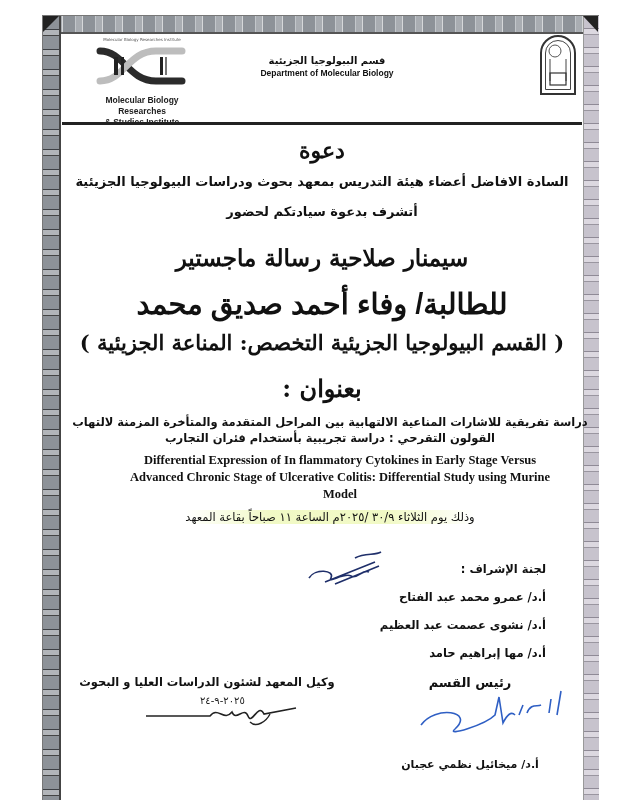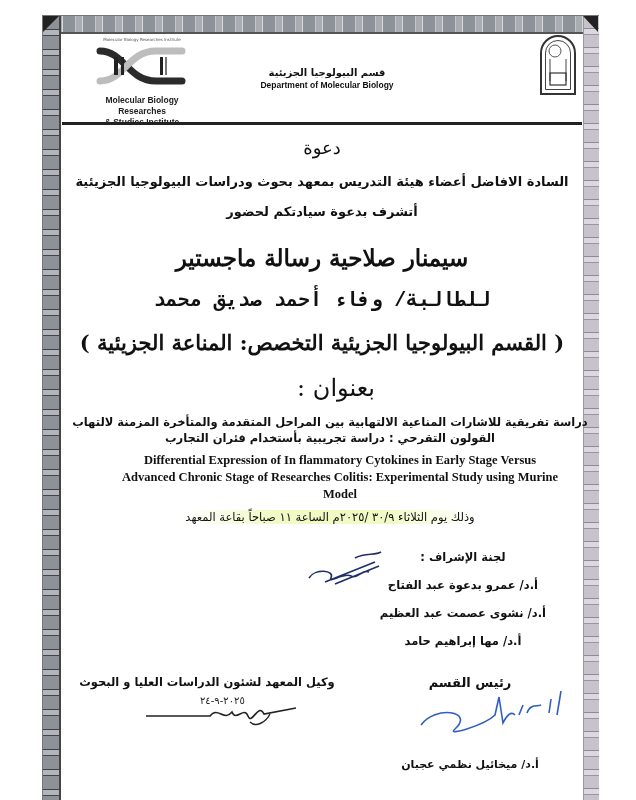--- a/index.html
+++ b/index.html
@@ -13,40 +13,40 @@
     background:repeating-linear-gradient(180deg,#c7c3cd 0 12px,#8f8a96 12px 13px,#dcd8e0 13px 18px,#9a96a0 18px 19px);border-left:1px solid #999;}
   .corner-tl{position:absolute;left:43px;top:16px;width:0;height:0;border-top:16px solid #222;border-right:16px solid transparent;}
   .corner-tr{position:absolute;left:583px;top:16px;width:0;height:0;border-top:16px solid #222;border-left:15px solid transparent;}
 
   .header{position:absolute;left:62px;top:33px;width:520px;height:88px;}
   .logo-left{position:absolute;left:20px;top:4px;width:120px;height:84px;text-align:center;}
   .logo-mark{position:relative;width:96px;height:46px;margin:0 auto;}
   .logo-tiny{font-size:4px;color:#555;height:6px;line-height:6px;}
   .inst-name{font-family:"Liberation Sans",sans-serif;font-size:8.5px;font-weight:bold;color:#222;line-height:11px;}
   .dept{position:absolute;left:180px;top:22px;width:170px;text-align:center;}
-  .dept-ar{font-size:10px;font-weight:bold;direction:rtl;margin-top:12px;}
+  .dept-ar{font-size:10px;font-weight:bold;direction:rtl;}
   .dept-en{font-family:"Liberation Sans",sans-serif;font-size:8.5px;font-weight:bold;margin-top:2px;}
   .uni-logo{position:absolute;left:478px;top:2px;width:36px;height:60px;border:2px solid #333;border-radius:18px 18px 0 0;box-sizing:border-box;}
   .uni-logo-inner{position:absolute;left:3px;top:3px;right:3px;bottom:3px;border:1px solid #444;border-radius:14px 14px 0 0;}
   .header-rule{position:absolute;left:62px;top:122px;width:520px;height:3px;background:#222;}
 
   .body{position:absolute;left:62px;width:520px;text-align:center;direction:rtl;}
-  .t-invite{top:137px;font-family:"DejaVu Serif",serif;font-size:18px;font-weight:normal;}
+  .t-invite{top:137px;font-family:"DejaVu Serif",serif;font-size:22px;font-weight:bold;}
   .t-address{top:174px;font-size:13px;font-weight:bold;}
   .t-honor{top:204px;font-size:13px;font-weight:bold;}
   .t-seminar{top:244px;font-family:"DejaVu Serif",serif;font-size:23px;font-weight:bold;}
-  .t-student{top:287px;font-family:Liberation Mono, monospace;font-size:20px;font-weight:bold;}
+  .t-student{top:287px;font-family:Liberation Sans, sans-serif;font-size:29px;font-weight:bold;}
   .t-dept{top:330px;font-family:"DejaVu Serif",serif;font-size:21px;font-weight:bold;}
-  .t-entitled{top:374px;font-family:"DejaVu Serif",serif;font-size:24px;font-weight:normal;padding-left:14px;}
+  .t-entitled{top:374px;font-family:"DejaVu Serif",serif;font-size:24px;font-weight:bold;}
   .t-title-ar{top:414px;left:70px;width:520px;font-size:11.5px;font-weight:bold;line-height:16px;}
   .t-title-en{top:452px;left:80px;width:520px;direction:ltr;font-family:"Liberation Serif",serif;font-size:12.5px;font-weight:bold;line-height:17px;}
   .t-date{top:510px;left:120px;width:420px;font-size:11.5px;font-weight:normal;}
   .hl{background:linear-gradient(90deg,rgba(230,245,150,0) 0,rgba(230,245,150,.55) 30%,rgba(230,245,150,.55) 70%,rgba(230,245,150,0) 100%);}
 
-  .committee{position:absolute;right:90px;top:543px;direction:rtl;text-align:center;font-size:11.5px;font-weight:bold;line-height:28px;}
+  .committee{position:absolute;right:90px;top:555px;direction:rtl;text-align:right;font-size:11.5px;font-weight:bold;line-height:28px;}
   .sig{position:absolute;}
   .sig svg{display:block;}
 
   .sign-left{position:absolute;left:72px;top:675px;width:270px;text-align:center;direction:rtl;}
   .sign-left .role{font-size:11.5px;font-weight:bold;}
   .sign-left .name{font-size:11px;font-weight:bold;margin-top:46px;}
   .sign-right{position:absolute;left:400px;top:675px;width:140px;text-align:center;direction:rtl;}
   .sign-right .role{font-size:13px;font-weight:bold;}
   .sign-right .name{font-size:11px;font-weight:bold;margin-top:68px;}
 </style>
@@ -102,30 +102,30 @@
 <div class="body t-student">للطالبة/ وفاء أحمد صديق محمد</div>
 <div class="body t-dept">( القسم البيولوجيا الجزيئية  التخصص: المناعة الجزيئية )</div>
 <div class="body t-entitled">بعنوان :</div>
 
 <div class="body t-title-ar">
   <div>دراسة تفريقية للاشارات المناعية الالتهابية بين المراحل المتقدمة والمتأخرة المزمنة لالتهاب</div>
   <div>القولون التقرحي : دراسة تجريبية بأستخدام فئران التجارب</div>
 </div>
 <div class="body t-title-en">
   <div>Differential Expression of In flammatory Cytokines in Early Stage Versus</div>
-  <div>Advanced Chronic Stage of Researches Colitis: Experimental Study using Murine</div>
+  <div>Advanced Chronic Stage of Ulcerative Colitis: Differential Study using Murine</div>
   <div>Model</div>
 </div>
 <div class="body t-date">
   <span class="hl">وذلك يوم الثلاثاء ٣٠/٩ /٢٠٢٥م الساعة ١١ صباحاً بقاعة المعهد</span>
 </div>
 
 <div class="committee">
   <div>لجنة الإشراف :</div>
-  <div>أ.د/ عمرو بدعوة عبد الفتاح</div>
+  <div>أ.د/ عمرو محمد عبد الفتاح</div>
   <div>أ.د/ نشوى عصمت عبد العظيم</div>
   <div>أ.د/ مها إبراهيم حامد</div>
 </div>
 <div class="sig" style="left:305px;top:548px;">
   <svg width="80" height="40" viewBox="0 0 80 40">
     <path d="M4 30 C10 20, 30 22, 26 30 C22 36, 40 24, 46 28 C52 32, 58 20, 64 24 M20 34 L70 14 M30 36 L74 18 M50 10 C60 4, 70 8, 76 4" stroke="#1f2f6a" stroke-width="1.6" fill="none"></path>
   </svg>
 </div>
 
 <div class="sign-left">

